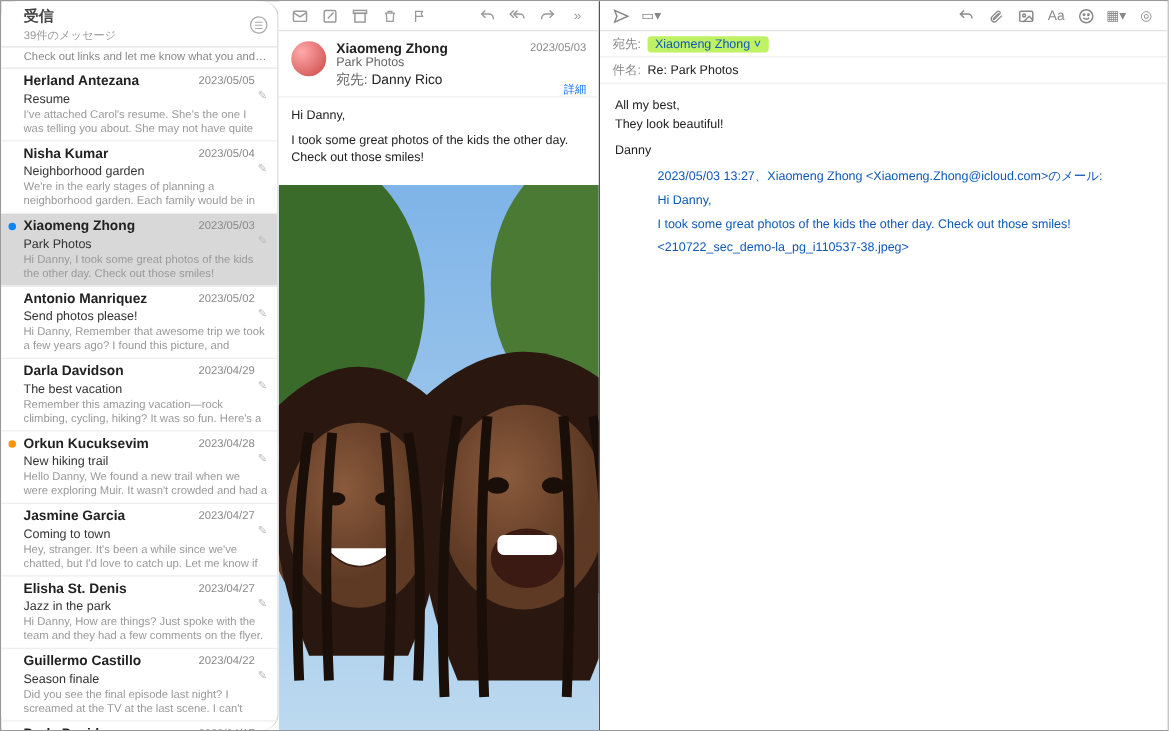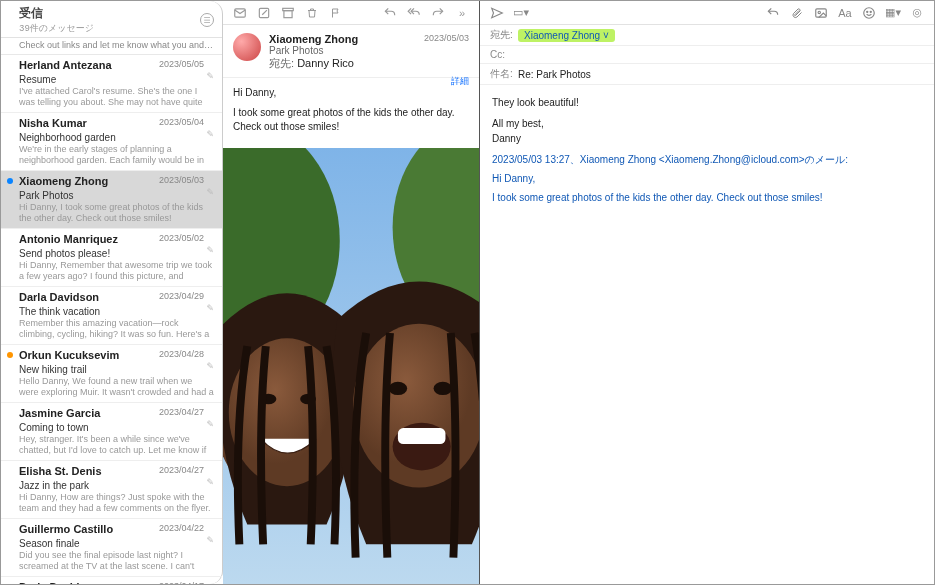--- a/index.html
+++ b/index.html
@@ -3,21 +3,21 @@
 <meta charset="utf-8">
 <style>
 * { margin: 0; padding: 0; box-sizing: border-box; }
 body { font-family: -apple-system, "Helvetica Neue", sans-serif; font-size: 11px; background: #fff; width: 935px; height: 585px; overflow: hidden; }
 .app { display: flex; width: 100%; height: 100%; border: 1px solid #999; }
 
 
 .msglist { width: 222px; border-right: 1px solid #ccc; display: flex; flex-direction: column; background: #fff; border-radius: 13px; }
 .msglist-head { padding: 4px 8px 2px 18px; display: flex; justify-content: space-between; align-items: center; border-bottom: 1px solid #e2e2e2; }
 .mailbox-title { font-size: 12px; font-weight: 600; color: #444; }
-.mailbox-sub { font-size: 9px; color: #999; font-family: Liberation Mono, monospace; }
+.mailbox-sub { font-size: 9px; color: #999; }
 .filter-icon { width: 14px; height: 14px; border: 1px solid #aaa; border-radius: 50%; display: flex; align-items: center; justify-content: center; color: #aaa; font-size: 8px; }
 .filter-row { font-size: 9px; color: #888; padding: 2px 8px 4px 18px; border-bottom: 1px solid #e8e8e8; white-space: nowrap; overflow: hidden; text-overflow: ellipsis; }
 .items { flex: 1; overflow-y: auto; }
 .item { padding: 4px 8px 4px 18px; border-bottom: 1px solid #eee; position: relative; cursor: pointer; }
 .item.sel { background: #d8d8d8; }
 .item .sender { font-size: 11px; font-weight: 600; color: #222; }
 .item .date { position: absolute; top: 4px; right: 18px; font-size: 9px; color: #888; }
 .item .compose-dot { position: absolute; top: 16px; right: 8px; color: #bbb; font-size: 9px; }
 .item .subj { font-size: 10px; color: #333; margin-top: 3px; }
 .item .prev { font-size: 9px; color: #999; margin-top: 1px; line-height: 1.25; max-height: 22px; overflow: hidden; }
@@ -29,38 +29,38 @@
 .toolbar { height: 24px; border-bottom: 1px solid #e2e2e2; display: flex; align-items: center; gap: 10px; padding: 0 10px; color: #999; }
 .toolbar .ico { width: 14px; height: 14px; cursor: pointer; display: inline-flex; align-items: center; justify-content: center; }
 .toolbar .spacer { flex: 1; }
 .phead { padding: 8px 10px 6px 10px; display: flex; gap: 8px; border-bottom: 1px solid #eee; position: relative; }
 .avatar { width: 28px; height: 28px; border-radius: 50%; background: radial-gradient(circle at 30% 30%, #faa, #c44); flex-shrink: 0; }
 .phead .from { font-size: 11px; font-weight: 600; color: #222; }
 .phead .subj2 { font-size: 10px; color: #666; }
 .phead .to { font-size: 11px; color: #666; }
 .phead .to .toval { color: #222; }
 .phead .pdate { position: absolute; right: 10px; top: 8px; font-size: 9px; color: #888; }
-.phead .detail { position: absolute; right: 10px; top: 50px; font-size: 9px; color: #0a6cff; cursor: pointer; font-family: Liberation Serif, serif; }
+.phead .detail { position: absolute; right: 10px; top: 40px; font-size: 9px; color: #0a6cff; cursor: pointer; font-family: Liberation Serif, serif; }
 .pbody { padding: 8px 10px; font-size: 10px; color: #222; line-height: 1.4; }
 .pbody p { margin-bottom: 6px; }
 .photo { flex: 1; overflow: hidden; display: flex; align-items: center; justify-content: center; }
 .photo svg { width: 100%; height: 100%; }
 
 
 .compose { flex: 1; display: flex; flex-direction: column; background: #fff; }
 .ctoolbar { height: 24px; border-bottom: 1px solid #e2e2e2; display: flex; align-items: center; gap: 10px; padding: 0 10px; color: #888; }
 .ctoolbar .ico { width: 14px; cursor: pointer; display: inline-flex; align-items: center; justify-content: center; }
 .ctoolbar .spacer { flex: 1; }
 .fieldrow { display: flex; align-items: center; padding: 3px 10px; border-bottom: 1px solid #eee; font-size: 10px; }
 .fieldlabel { color: #888; width: 28px; }
 .recip-chip { background: #bef264; color: #1058b5; padding: 1px 6px; border-radius: 3px; font-size: 10px; }
 .fieldval { color: #222; }
 .cbody { padding: 10px 12px; font-size: 10px; line-height: 1.5; }
 .cbody p { margin-bottom: 6px; color: #222; }
-.quote { color: #1058b5; border: none; margin-top: 4px; }
+.quote { color: #1058b5; border: none; margin-top: 4px; margin-left: 34px; }
 .quote p { color: #1058b5; margin-bottom: 4px; }
 
 svg { display: block; }
 </style>
 </head>
 <body>
 
 <div class="app">
 
   <div class="msglist">
@@ -99,21 +99,21 @@
           <div class="sender">Antonio Manriquez</div>
           <div class="date">2023/05/02</div>
           <div class="compose-dot">✎</div>
           <div class="subj">Send photos please!</div>
           <div class="prev">Hi Danny, Remember that awesome trip we took a few years ago? I found this picture, and thought about all your fun road tri...</div>
         </div>
         <div class="item">
           <div class="sender">Darla Davidson</div>
           <div class="date">2023/04/29</div>
           <div class="compose-dot">✎</div>
-          <div class="subj">The think vacation</div>
+          <div class="subj">The best vacation</div>
           <div class="prev">Remember this amazing vacation—rock climbing, cycling, hiking? It was so fun. Here's a photo from our favorite spot. I lo...</div>
         </div>
         <div class="item">
           <span class="dot-orange"></span>
           <div class="sender">Orkun Kucuksevim</div>
           <div class="date">2023/04/28</div>
           <div class="compose-dot">✎</div>
           <div class="subj">New hiking trail</div>
           <div class="prev">Hello Danny, We found a new trail when we were exploring Muir. It wasn't crowded and had a great view. Have you been on any...</div>
         </div>
@@ -295,31 +295,29 @@
           </svg>
         </span>
       <span class="ico">▦▾</span>
       <span class="ico">◎</span>
     </div>
     <div class="fieldrow">
       <span class="fieldlabel">宛先:</span>
       <span class="recip-chip">Xiaomeng Zhong ˅</span>
     </div>
     <div class="fieldrow">
-      <span class="fieldlabel">Cc:</span>
-    </div>
-    <div class="fieldrow">
       <span class="fieldlabel">件名:</span>
       <span class="fieldval">Re: Park Photos</span>
     </div>
     <div class="cbody">
+      <p style="margin-bottom:0">All my best,</p>
       <p>They look beautiful!</p>
-      <p style="margin-bottom:0">All my best,</p>
       <p>Danny</p>
       <div class="quote">
         <p>2023/05/03 13:27、Xiaomeng Zhong &lt;Xiaomeng.Zhong@icloud.com&gt;のメール:</p>
         <p>Hi Danny,</p>
         <p>I took some great photos of the kids the other day. Check out those smiles!</p>
+        <p>&lt;210722_sec_demo-la_pg_i110537-38.jpeg&gt;</p>
       </div>
     </div>
   </div>
 
 </div>
 
 </body></html>

